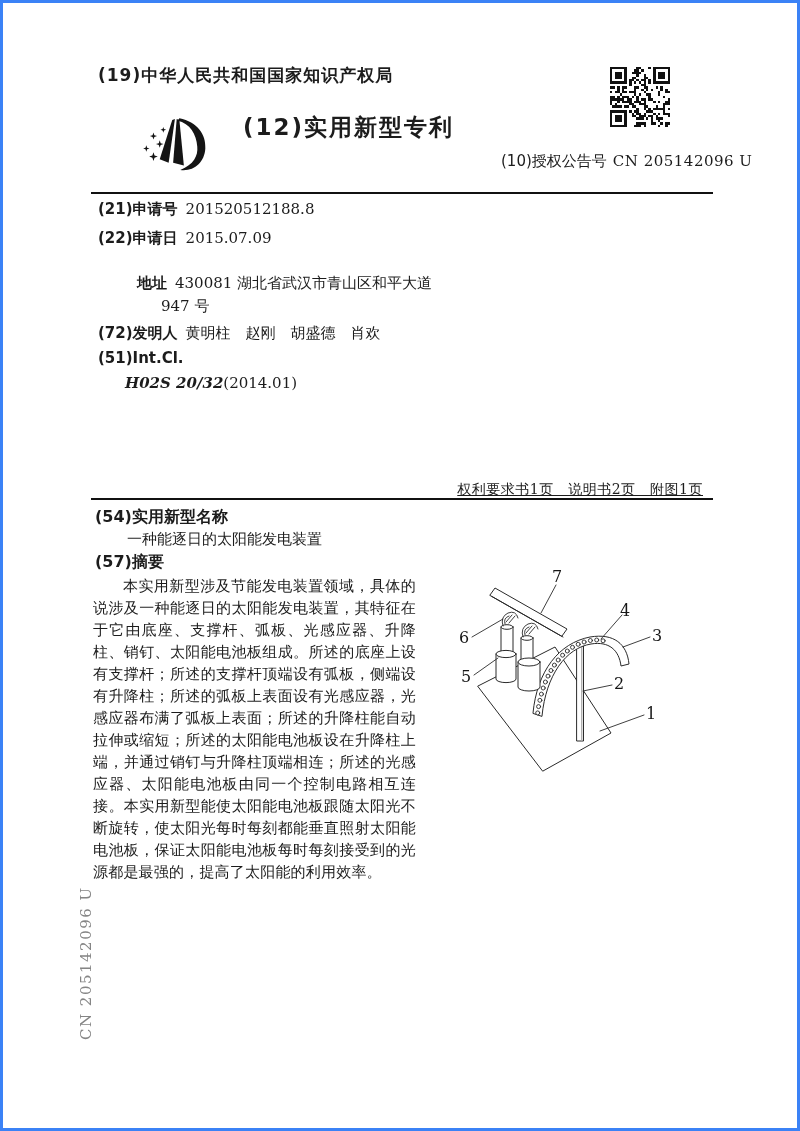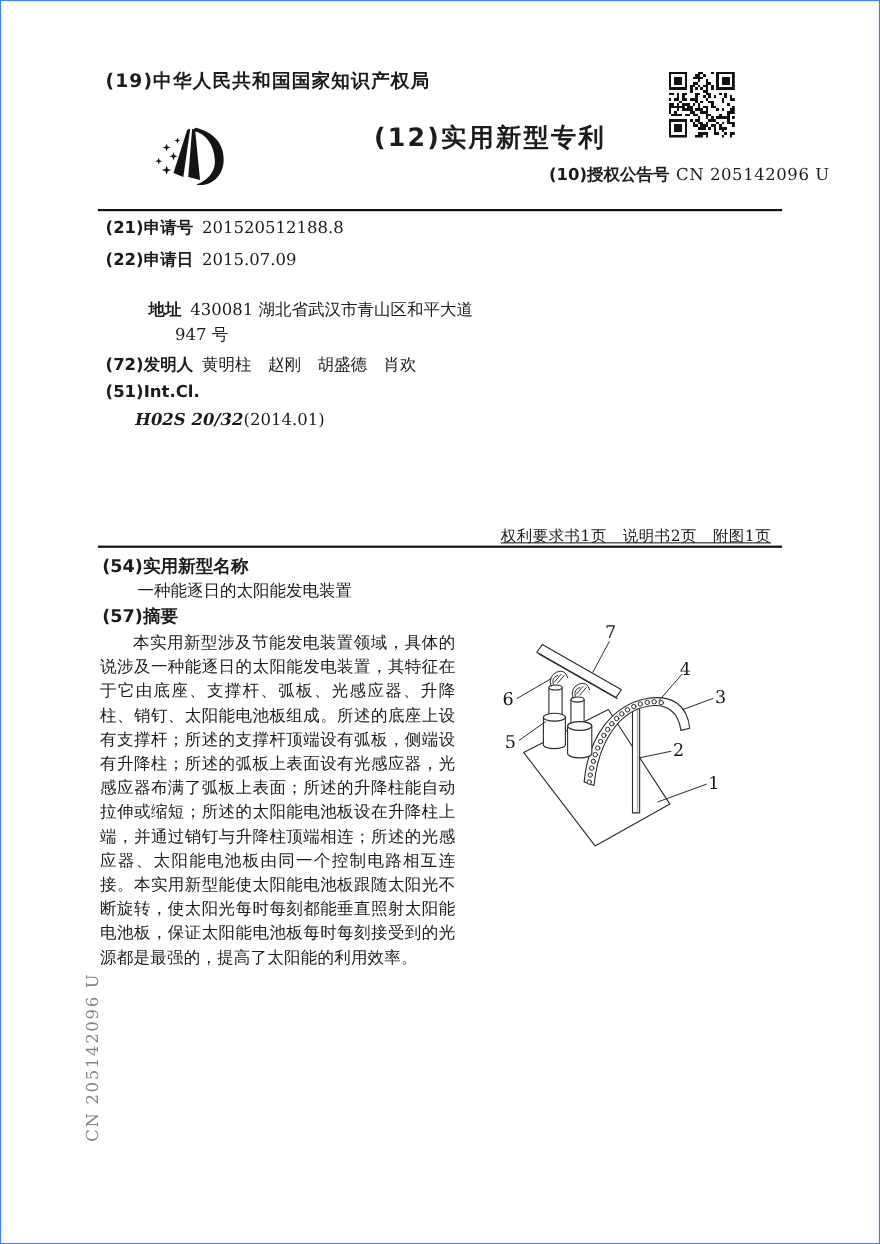--- a/index.html
+++ b/index.html
@@ -1,29 +1,29 @@
 <!DOCTYPE html>
 <html><head>
 <meta charset="utf-8">
 <style>
   html,body{margin:0;padding:0;background:#fff;}
   .page{
     position:relative;width:800px;height:1131px;background:#fff;
-    border:1px solid #3b82f6;box-sizing:border-box;overflow:hidden;
+    border:3px solid #3b82f6;box-sizing:border-box;overflow:hidden;
     font-family:"DejaVu Serif","Liberation Serif",serif;color:#1c1c1c;
   }
   .abs{position:absolute;}
   .sans{font-family:"DejaVu Sans","Liberation Sans",sans-serif;}
   .b{font-weight:bold;}
   .office-line{left:95px;top:61px;font-size:17px;letter-spacing:1px;}
-  .doc-type{left:240px;top:109px;width:310px;text-align:right;font-size:23px;letter-spacing:2px;}
+  .doc-type{left:240px;top:109px;width:310px;text-align:left;font-size:23px;letter-spacing:2px;}
   .qr{left:607px;top:64px;}
   .logo{left:124px;top:108px;}
   .pub-block{left:498px;top:147px;font-size:15px;line-height:22px;white-space:nowrap;}
-  .pub-row .lbl{font-family:"DejaVu Sans","Liberation Sans",sans-serif;font-weight:bold;margin-right:6px;}
+  .pub-row .lbl{font-family:"DejaVu Sans","Liberation Sans",sans-serif;font-weight:normal;margin-right:6px;}
   .pub-row .val{letter-spacing:.5px;}
   .rule{left:88px;width:622px;height:2px;background:#111;}
   .rule1{top:189px;}
   .rule2{top:495px;}
   .bib{font-size:15px;white-space:nowrap;}
   .bib .lbl{font-family:"DejaVu Sans","Liberation Sans",sans-serif;font-weight:bold;margin-right:8px;}
   .pages-line{left:90px;top:478px;width:610px;text-align:right;font-size:14px;letter-spacing:.5px;text-decoration:underline;}
   .sec-label{font-family:"DejaVu Sans","Liberation Sans",sans-serif;font-weight:bold;font-size:16px;white-space:nowrap;}
   .abstract{
     left:90px;top:572px;width:323px;font-size:15px;line-height:22px;

